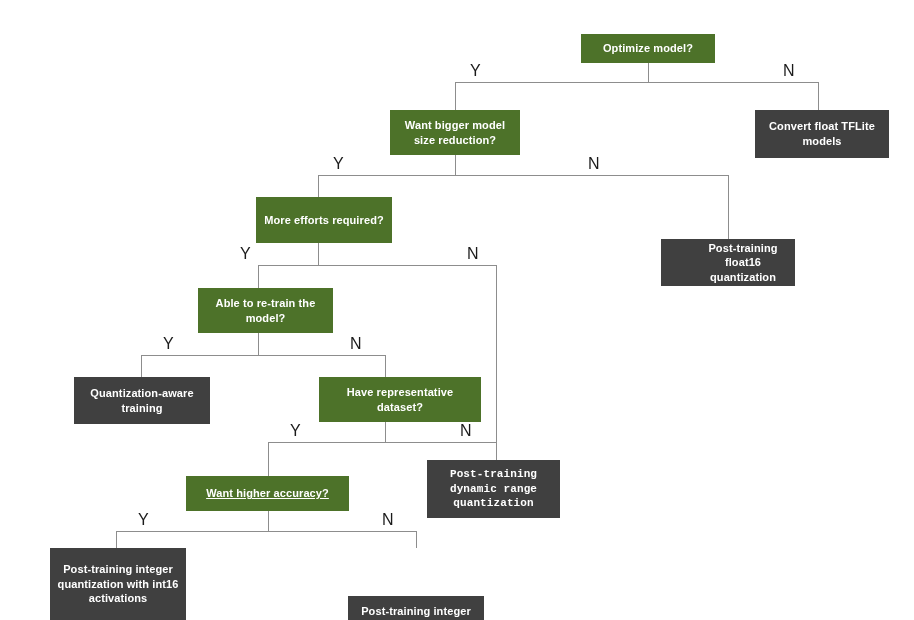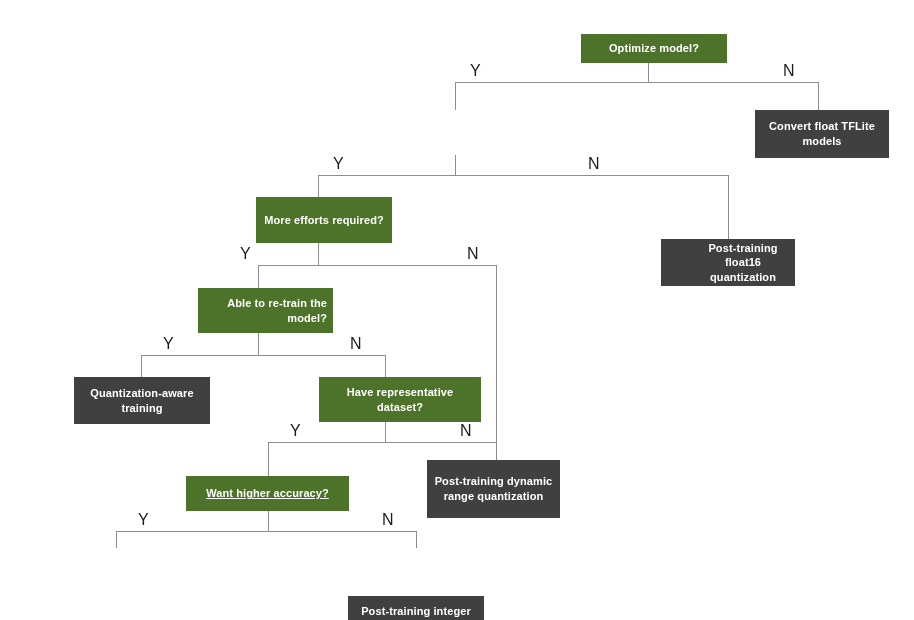--- a/index.html
+++ b/index.html
@@ -119,37 +119,39 @@
   <div class="elabel" style="left:588px; top:156px;">N</div>
   <div class="elabel" style="left:240px; top:246px;">Y</div>
   <div class="elabel" style="left:467px; top:246px;">N</div>
   <div class="elabel" style="left:163px; top:336px;">Y</div>
   <div class="elabel" style="left:350px; top:336px;">N</div>
   <div class="elabel" style="left:290px; top:423px;">Y</div>
   <div class="elabel" style="left:460px; top:423px;">N</div>
   <div class="elabel" style="left:138px; top:512px;">Y</div>
   <div class="elabel" style="left:382px; top:512px;">N</div>
 
-  <div class="node decision" style="left:581px; top:34px; width:146px; height:29px;">Optimize model?</div>
+  <div class="node decision" style="left:581px; top:34px; width:134px; height:29px;">Optimize model?</div>
 
+  <div class="node decision" style="left:390px; top:110px; width:130px; height:45px;">Want bigger model size reduction?</div>
 
   <div class="node outcome" style="left:755px; top:110px; width:134px; height:48px;">Convert float TFLite models</div>
 
   <div class="node decision" style="left:256px; top:197px; width:136px; height:46px;">More efforts required?</div>
 
   <div class="node outcome" style="left:661px; top:239px; width:134px; height:47px;padding-left:36px;">Post-training float16 quantization</div>
 
-  <div class="node decision" style="left:198px; top:288px; width:135px; height:45px;text-align:right;">Able to re-train the model?</div>
+  <div class="node decision" style="left:198px; top:288px; width:135px; height:45px;">Able to re-train the model?</div>
 
   <div class="node outcome" style="left:74px; top:377px; width:136px; height:47px;">Quantization-aware training</div>
 
   <div class="node decision" style="left:319px; top:377px; width:162px; height:45px;">Have representative dataset?</div>
 
-  <div class="node outcome" style="left:427px; top:460px; width:133px; height:58px;">Post-training dynamic range quantization</div>
+  <div class="node outcome" style="left:427px; top:460px; width:133px; height:58px;font-family:Liberation Mono, monospace;">Post-training dynamic range quantization</div>
 
   <div class="node decision" style="left:186px; top:476px; width:163px; height:35px;text-decoration:underline;">Want higher accuracy?</div>
 
+  <div class="node outcome" style="left:50px; top:548px; width:136px; height:72px;">Post-training integer quantization with int16 activations</div>
 
   <div class="node outcome" style="left:348px; top:548px; width:136px; height:46px;margin-top:48px;">Post-training integer quantization</div>
 
   <div id="footnote-link"></div>
 
 </div>
 
 </body></html>

